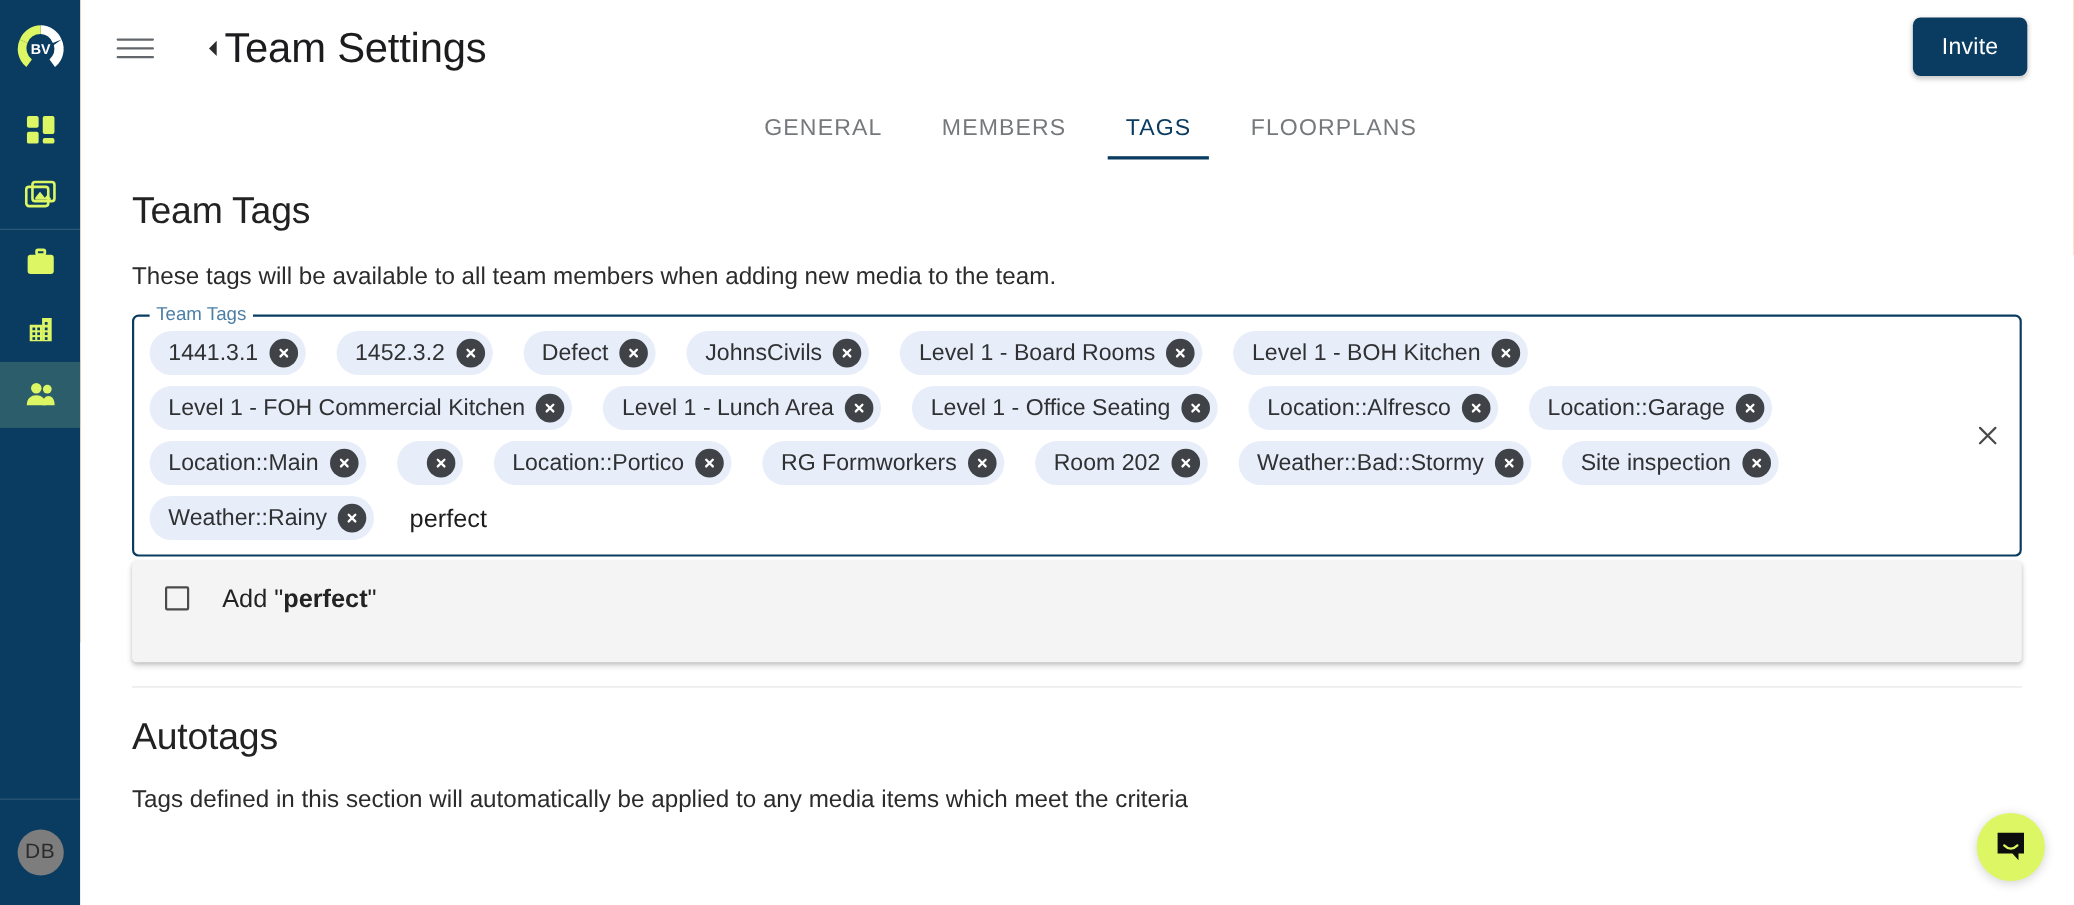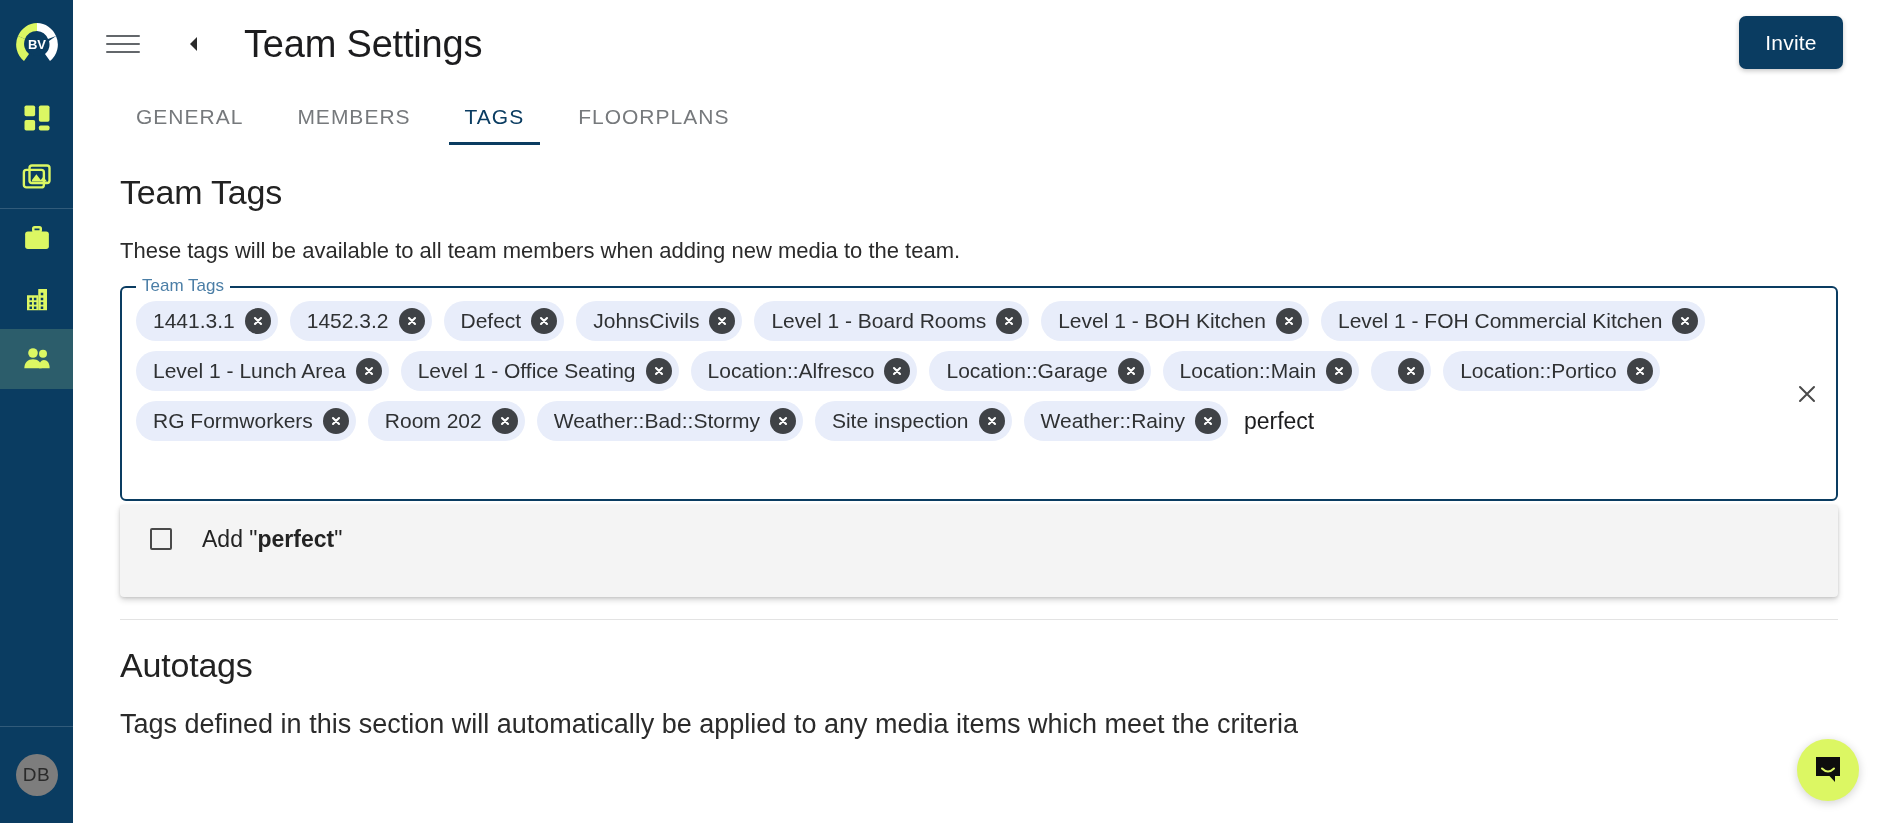--- a/index.html
+++ b/index.html
@@ -66,21 +66,20 @@
     cursor:pointer;
   }
   .hamburger span { display:block; height:2px; background:#63676b; border-radius:1px; }
   .back-arrow {
     margin-left: 42px;
     width: 22px; height: 30px;
     display:flex; align-items:center; justify-content:center;
     cursor:pointer;
   }
   .page-title {
-    margin-left: 40px;
     font-size: 38px;
     color: #1c1c1e;
     font-weight: 400;
     letter-spacing: -0.2px;
     white-space: nowrap;
   }
   .invite-btn {
     position:absolute; right: 42px; top: 16px;
     height: 53px; min-width: 104px;
     padding: 0 25px;
@@ -93,20 +92,21 @@
     box-shadow: 0 2px 5px rgba(0,0,0,.22);
   }
 
   
   .tabs {
     position: relative;
     height: 57px;
     display:flex; align-items:flex-end;
     padding-left: 47px;
     border-bottom: none;
+    justify-content: center;
   }
   .tab {
     height: 57px;
     display:flex; align-items:center; justify-content:center;
     padding: 0 16px;
     margin-right: 22px;
     font-size: 21px;
     letter-spacing: 1px;
     color: #76797c;
     cursor:pointer;
@@ -139,21 +139,21 @@
     padding: 13px 58px 13px 14px;
     min-height: 215px;
   }
   .legend {
     position:absolute; top: -12px; left: 14px;
     background:#fff; padding: 0 6px;
     font-size: 17px; color:#4b7ea6;
   }
   .chips {
     display:flex; flex-wrap: wrap;
-    gap: 10px 12px;
+    gap: 10px 28px;
     align-items:center;
   }
   .chip {
     display:inline-flex; align-items:center;
     height: 40px;
     background:#e8edfa;
     border-radius: 20px;
     padding: 0 7px 0 17px;
     font-size: 21px; color:#2f3133;
     white-space:nowrap;
@@ -214,21 +214,21 @@
 
   .divider {
     height:1px; background:#e3e3e3;
     margin: 22px 47px 0 47px;
   }
   .autotags-title {
     font-size: 34px; color:#222; font-weight:400;
     margin: 26px 0 0 0; letter-spacing:-0.2px;
   }
   .autotags-desc {
-    font-size: 27px; color:#2b2b2b;
+    font-size: 22px; color:#2b2b2b;
     margin: 24px 0 0 0;
     white-space: nowrap;
   }
 
   
   .chat-bubble {
     position:absolute; right: 26px; bottom: 22px;
     width: 62px; height: 62px; border-radius:50%;
     background:#dcf763;
     display:flex; align-items:center; justify-content:center;

